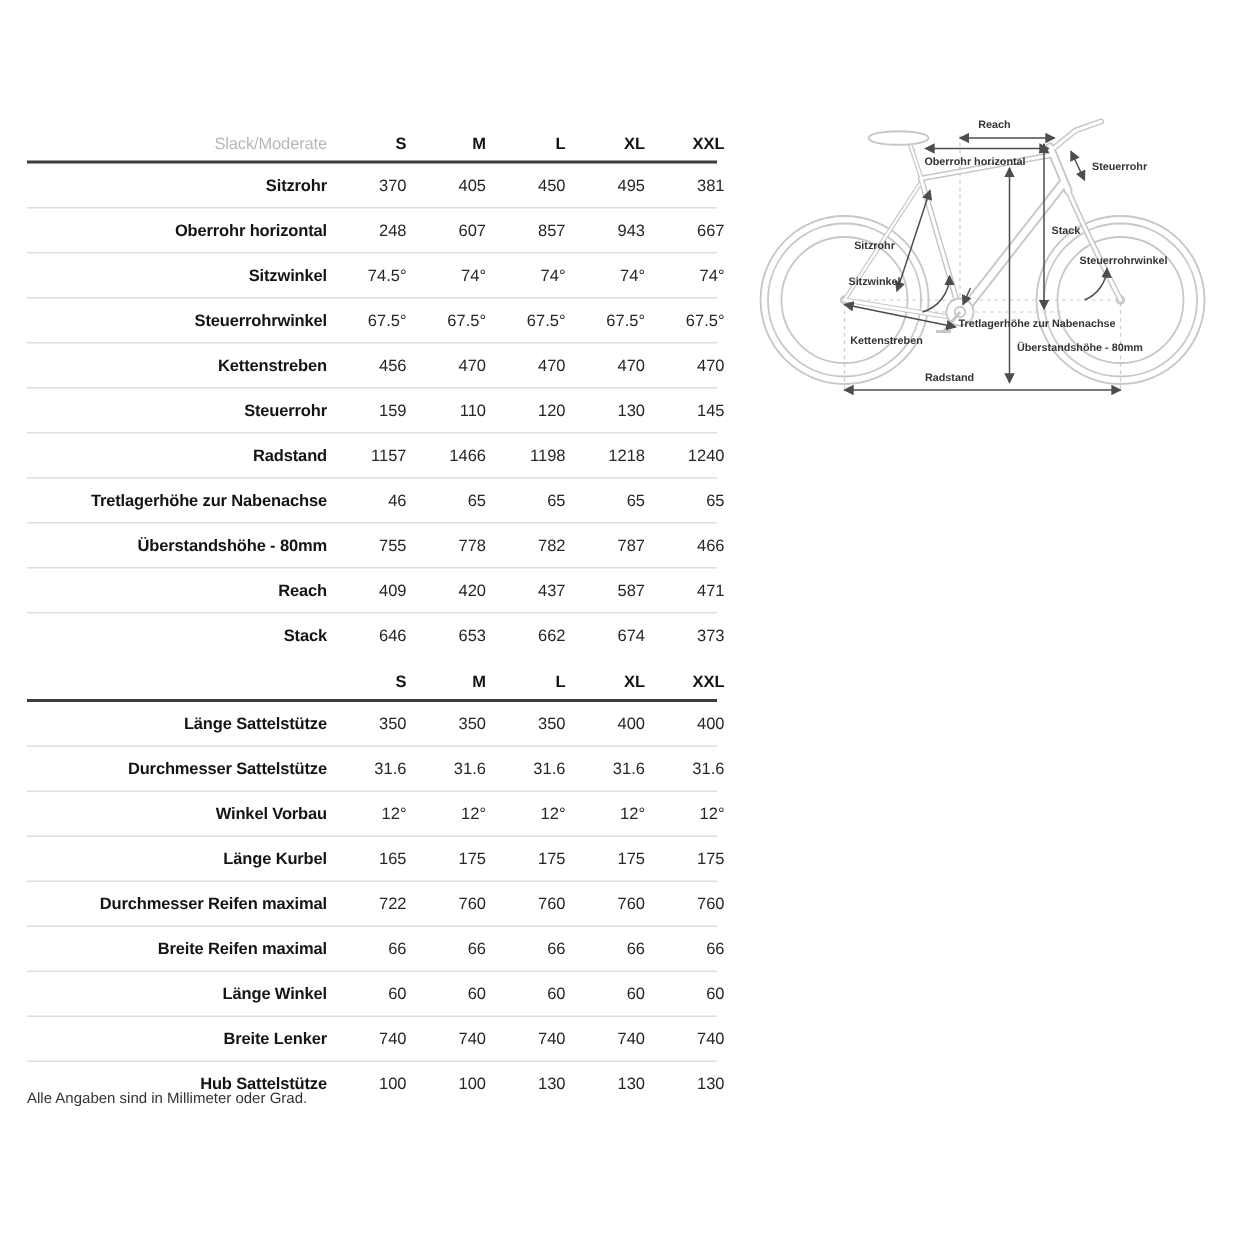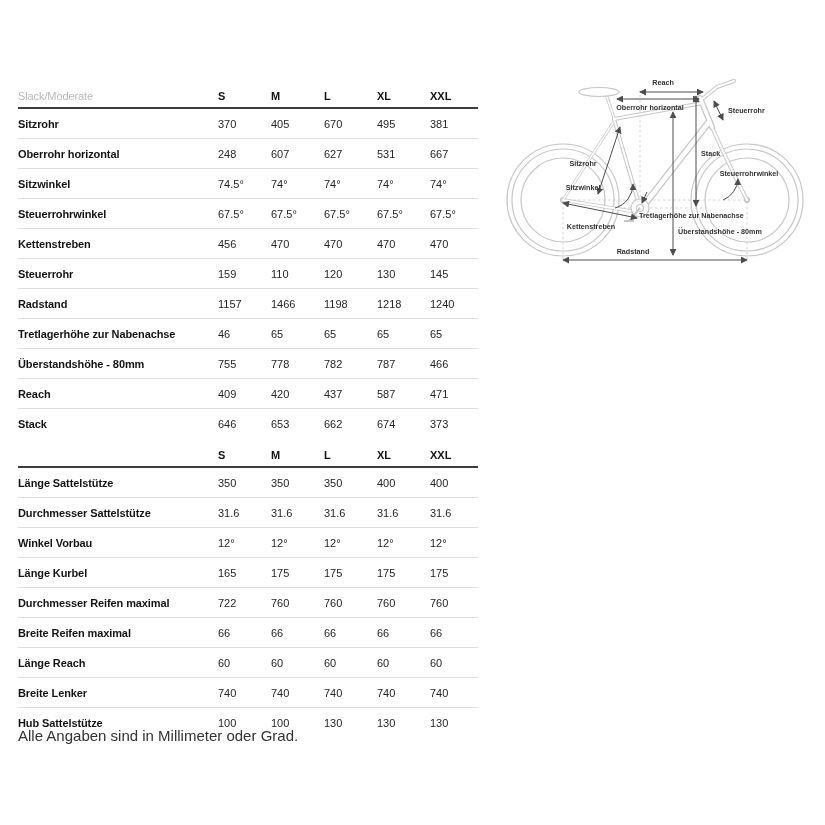--- a/index.html
+++ b/index.html
@@ -1,29 +1,29 @@
 <!DOCTYPE html>
 <html><head>
 <meta charset="utf-8">
 <style>
   html,body{margin:0;padding:0;}
   body{
     width:825px;height:825px;background:#ffffff;position:relative;overflow:hidden;
     font-family:"Liberation Sans",sans-serif;
   }
-  .geo-table{position:absolute;left:18px;top:84px;width:460px;}
+  .geo-table{position:absolute;left:18px;top:84px;width:460px;text-align:right;}
   .t-row{display:flex;align-items:center;height:29px;border-bottom:1px solid #dedede;}
   .t-row.no-sep{border-bottom:none;}
   .t-row.t-header{height:23px;border-bottom:2px solid #3d3d3d;}
   .t-section + .t-section .t-header{margin-top:5px;}
   .t-label{flex:0 0 200px;font-size:11px;font-weight:bold;color:#141414;letter-spacing:-0.1px;white-space:nowrap;}
   .t-cell{flex:0 0 53px;font-size:11px;color:#262626;white-space:nowrap;}
   .t-header .t-label{font-weight:normal;color:#b7b7b7;}
   .t-header .t-cell{font-weight:bold;color:#141414;}
-  .footnote{position:absolute;left:18px;top:727px;font-size:15px;color:#333;}
+  .footnote{position:absolute;left:18px;top:727px;font-size:10px;color:#333;}
   .diagram{position:absolute;left:503px;top:72px;width:315px;height:198px;}
   .diagram text{font-family:"Liberation Sans",sans-serif;font-size:7.2px;font-weight:bold;fill:#333;}
   .bike{stroke:#c7c7c7;fill:none;stroke-width:1.2;}
   .tube-g{stroke:#c7c7c7;fill:none;stroke-linecap:round;}
   .tube-w{stroke:#ffffff;fill:none;stroke-linecap:round;}
   .dim{stroke:#4d4d4d;stroke-width:1;fill:none;}
   .dash{stroke:#cccccc;stroke-width:0.8;fill:none;stroke-dasharray:2.5 2.5;}
 </style>
 </head>
 <body>
@@ -35,30 +35,30 @@
         <span class="t-cell">S</span>
         <span class="t-cell">M</span>
         <span class="t-cell">L</span>
         <span class="t-cell">XL</span>
         <span class="t-cell">XXL</span>
       </div>
       <div class="t-row">
         <span class="t-label">Sitzrohr</span>
         <span class="t-cell">370</span>
         <span class="t-cell">405</span>
-        <span class="t-cell">670</span>
+        <span class="t-cell">450</span>
         <span class="t-cell">495</span>
         <span class="t-cell">381</span>
       </div>
       <div class="t-row">
         <span class="t-label">Oberrohr horizontal</span>
         <span class="t-cell">248</span>
         <span class="t-cell">607</span>
-        <span class="t-cell">627</span>
-        <span class="t-cell">531</span>
+        <span class="t-cell">857</span>
+        <span class="t-cell">943</span>
         <span class="t-cell">667</span>
       </div>
       <div class="t-row">
         <span class="t-label">Sitzwinkel</span>
         <span class="t-cell">74.5°</span>
         <span class="t-cell">74°</span>
         <span class="t-cell">74°</span>
         <span class="t-cell">74°</span>
         <span class="t-cell">74°</span>
       </div>
@@ -178,21 +178,21 @@
       </div>
       <div class="t-row">
         <span class="t-label">Breite Reifen maximal</span>
         <span class="t-cell">66</span>
         <span class="t-cell">66</span>
         <span class="t-cell">66</span>
         <span class="t-cell">66</span>
         <span class="t-cell">66</span>
       </div>
       <div class="t-row">
-        <span class="t-label">Länge Reach</span>
+        <span class="t-label">Länge Winkel</span>
         <span class="t-cell">60</span>
         <span class="t-cell">60</span>
         <span class="t-cell">60</span>
         <span class="t-cell">60</span>
         <span class="t-cell">60</span>
       </div>
       <div class="t-row">
         <span class="t-label">Breite Lenker</span>
         <span class="t-cell">740</span>
         <span class="t-cell">740</span>

